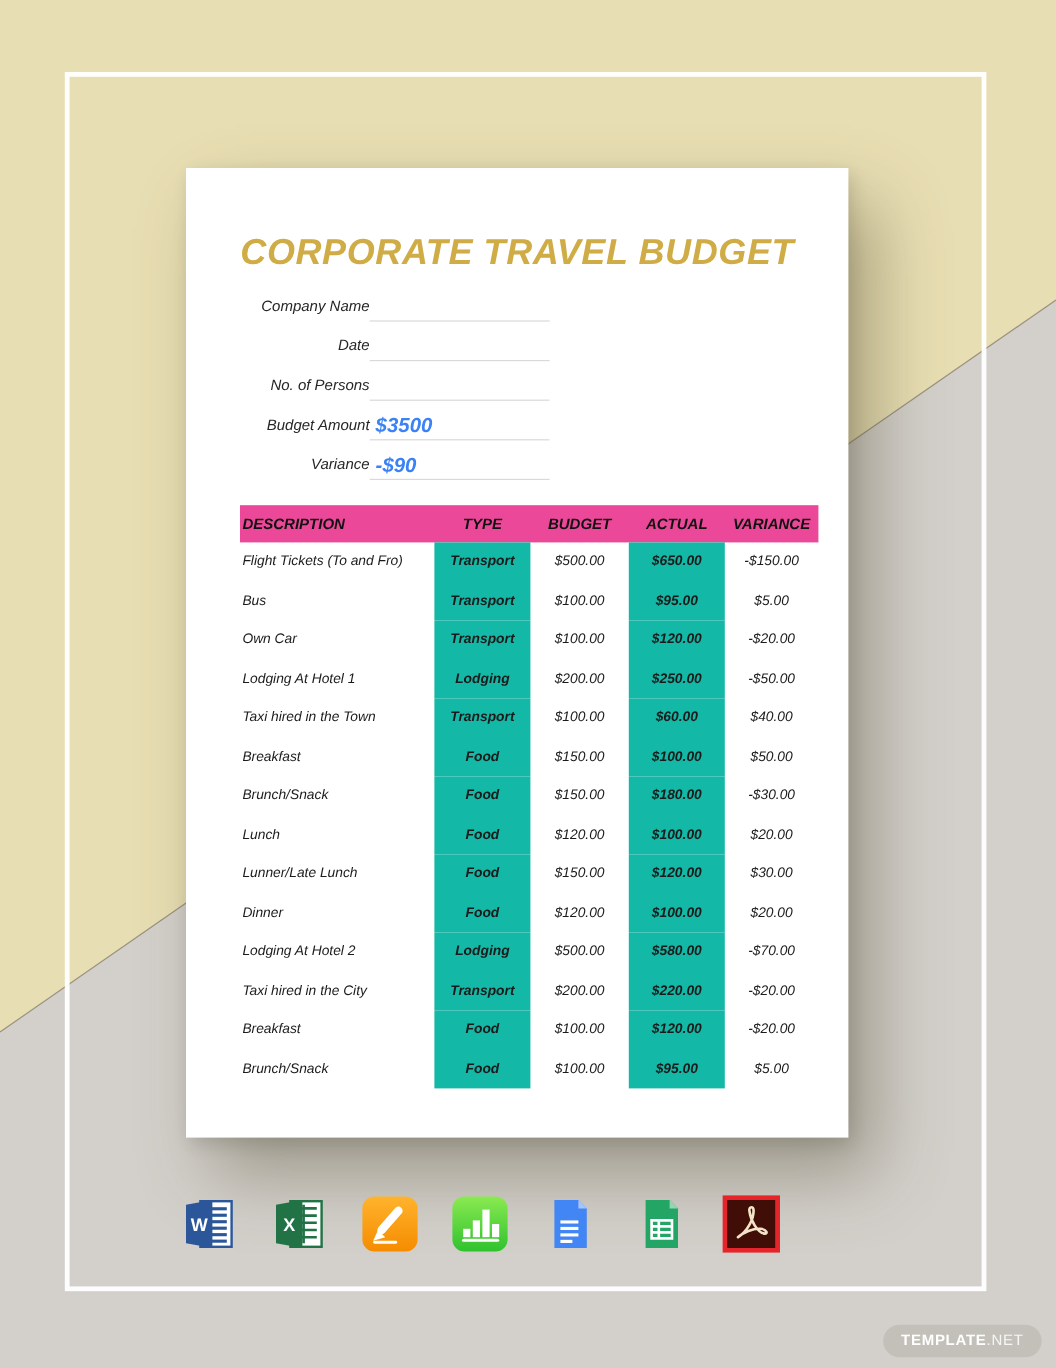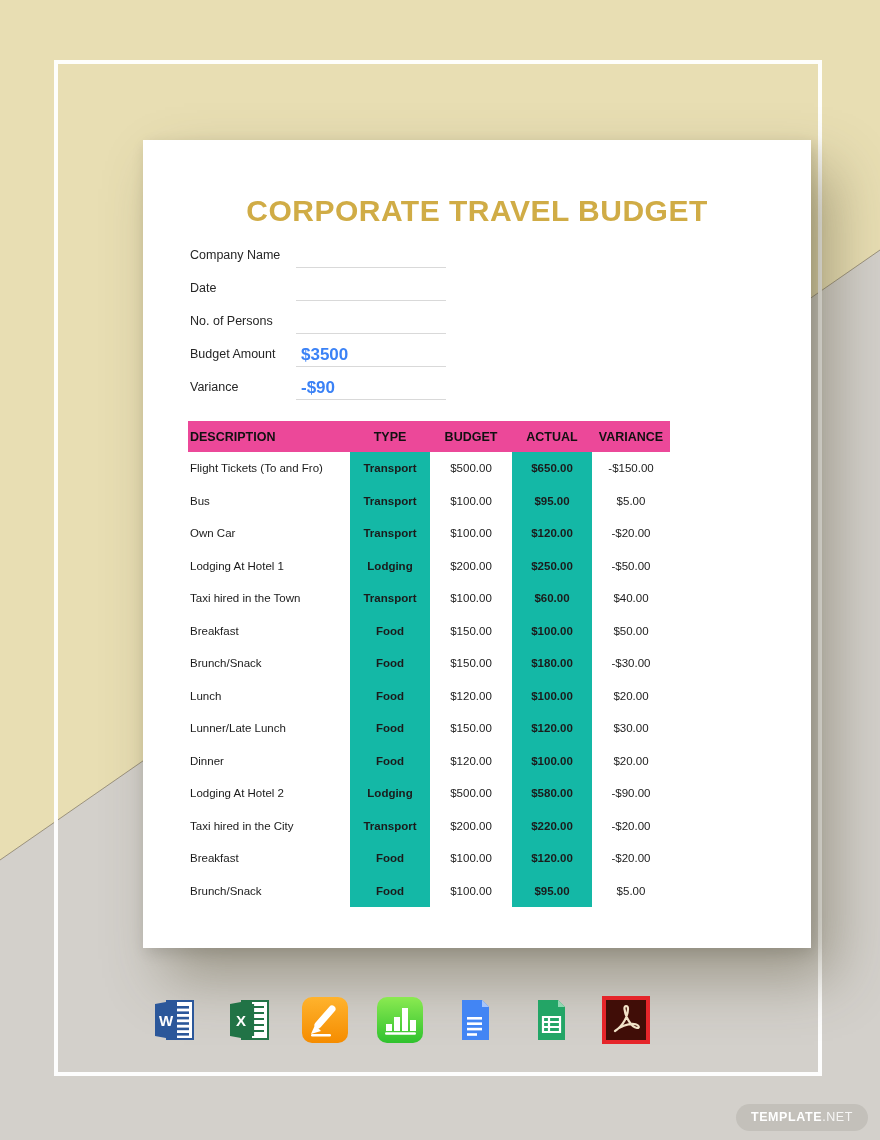--- a/index.html
+++ b/index.html
@@ -12,31 +12,32 @@
   .bg-gray {
     position:absolute; inset:0; background:#d3d0cb;
     clip-path: polygon(0px 860px, 880px 250px, 880px 1140px, 0px 1140px);
   }
   .diag-svg { position:absolute; left:0; top:0; }
   .frame {
     position:absolute; left:54px; top:60px; width:768px; height:1016px;
     border:4px solid rgba(255,255,255,0.95);
   }
   .card {
-    position:absolute; left:143px; top:140px; width:668px; height:808px;
+    position:absolute; left:155px; top:140px; width:552px; height:808px;
     background:#ffffff;
     box-shadow: 22px 30px 55px rgba(92,84,58,0.45), 3px 5px 14px rgba(0,0,0,0.14);
+    font-style: italic;
   }
   .doc-title {
     position:absolute; top:54px; left:0; width:100%;
     text-align:center; font-size:30px; font-weight:bold;
     color:#d0ac46; letter-spacing:0.5px;
   }
   .fields { position:absolute; left:47px; top:95px; }
-  .field-row { display:flex; align-items:flex-end; height:33px; }
+  .field-row { display:flex; align-items:flex-end; height:33px;text-align:right; }
   .field-label { width:106px; font-size:12.5px; color:#262626; padding-bottom:6px; }
   .field-line {
     width:150px; height:26px; border-bottom:1px solid #d9d9d9;
     display:flex; align-items:flex-end;
     font-size:17px; font-weight:700; color:#3b82f6;
     padding:0 0 1px 5px; line-height:20px;
   }
   .budget-table { position:absolute; left:45px; top:281px; width:482px; font-size:11.5px; }
   .t-header {
     display:grid; grid-template-columns:162px 80px 82px 80px 78px;
@@ -200,21 +201,21 @@
     <div class="t-cell">$120.00</div>
     <div class="t-cell hl">$100.00</div>
     <div class="t-cell">$20.00</div>
   </div>
 
   <div class="t-row">
     <div class="t-cell desc">Lodging At Hotel 2</div>
     <div class="t-cell hl">Lodging</div>
     <div class="t-cell">$500.00</div>
     <div class="t-cell hl">$580.00</div>
-    <div class="t-cell">-$90.00</div>
+    <div class="t-cell">-$70.00</div>
   </div>
 
   <div class="t-row">
     <div class="t-cell desc">Taxi hired in the City</div>
     <div class="t-cell hl">Transport</div>
     <div class="t-cell">$200.00</div>
     <div class="t-cell hl">$220.00</div>
     <div class="t-cell">-$20.00</div>
   </div>
 

